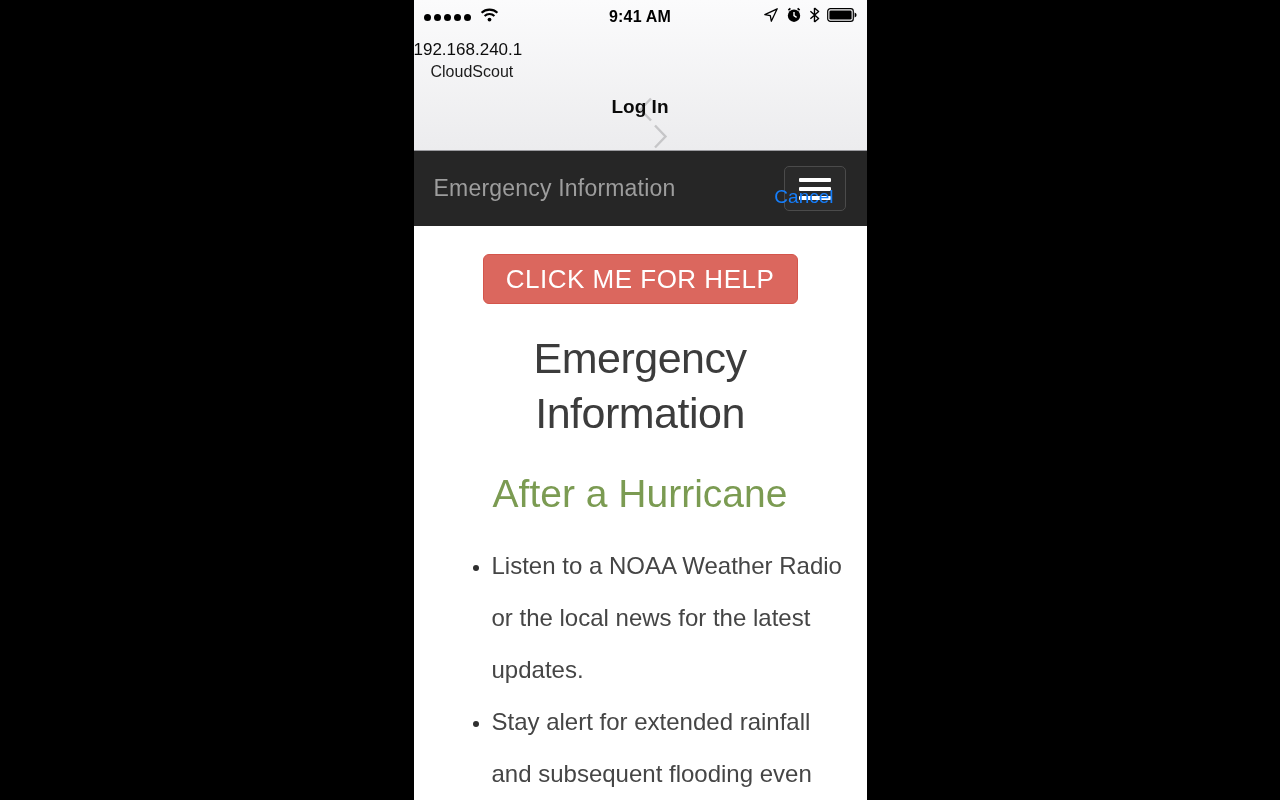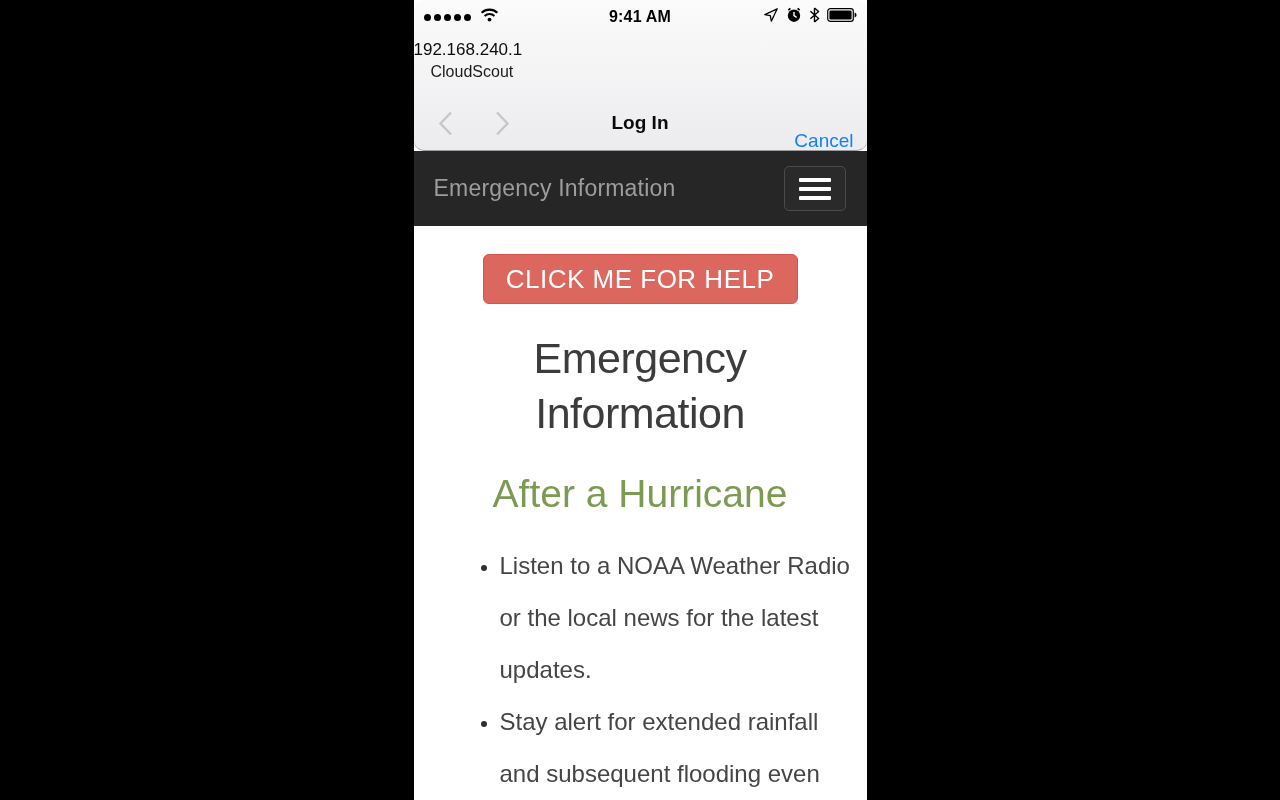--- a/index.html
+++ b/index.html
@@ -16,21 +16,20 @@
     background: #fff;
     overflow: hidden;
   }
 
   
   .chrome {
     position: relative;
     height: 151px;
     background: linear-gradient(#fbfbfc, #ececee);
     border-bottom: 1px solid #9b9b9f;
-    border-radius: 10px;
   }
   .status-bar {
     position: absolute;
     top: 0; left: 0; right: 0;
     height: 30px;
     display: flex;
     align-items: center;
     padding: 4px 10px 0 10px;
     color: #000;
   }
@@ -52,21 +51,22 @@
     color: #0c0c0c;
   }
   .portal-host { font-size: 17px; line-height: 23px; }
   .portal-network { font-size: 16px; line-height: 22px; color: #1b1b1b; margin-left: 17px; }
 
   .nav-row {
     position: absolute;
     top: 96px; left: 0; right: 0; bottom: 0;
     display: flex;
     align-items: center;
-    padding: 0 13px;
+    padding: 0 33px;
+    flex-direction: column;
   }
   .chevron { display: inline-flex; cursor: default; }
   .chevron.back { margin-left: 10px; }
   .chevron.fwd { margin-left: 40px; }
   .nav-title {
     position: absolute;
     left: 0; right: 0;
     text-align: center;
     font-size: 19px;
     font-weight: 600;
@@ -147,21 +147,21 @@
     font-weight: 400;
     color: #7b9b52;
   }
   .tips-list {
     margin-top: 24px;
     padding-left: 78px;
     font-size: 24px;
     line-height: 52px;
     color: #454545;
   }
-  .tips-list li { max-width: 362px; margin-left: 8px; }
+  .tips-list li { max-width: 362px; }
   .tips-list li::marker { color: #2f2f2f; font-size: 20px; }
 </style>
 </head>
 <body>
 
 <div class="phone">
 
   <div class="chrome">
 
     <div class="status-bar">

